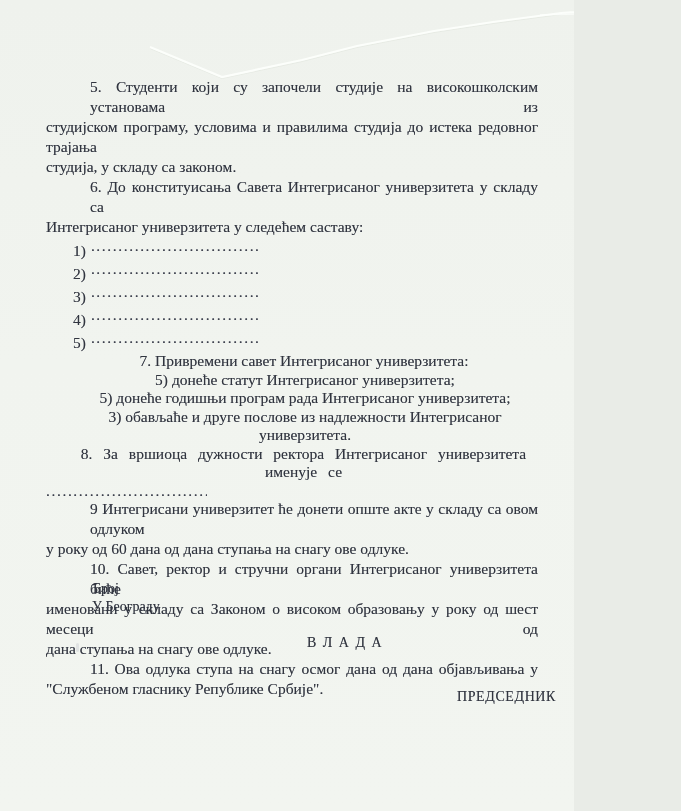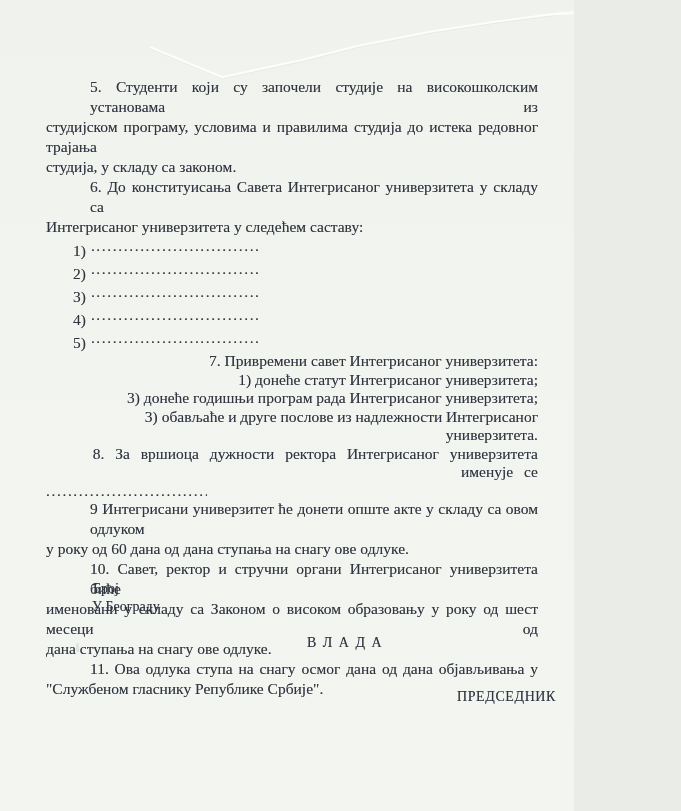--- a/index.html
+++ b/index.html
@@ -33,21 +33,21 @@
     text-align-last: left;
   }
   .para .tline.first {
     padding-left: 44px;
   }
   .listzone {
     margin-left: 24px;
   }
   .listzone .tline {
     line-height: 18.5px;
-    text-align: right;
+    text-align: center;
   }
   .dotitem {
     line-height: 18.5px;
     white-space: nowrap;
     margin-left: 3px;
   }
   .dotitem .num {
     display: inline-block;
     min-width: 14px;
   }
@@ -158,22 +158,22 @@
       <div class="dotitem">
         <span class="num">4)</span>
         <span class="dots">.............................................................................................</span>
       </div>
       <div class="dotitem">
         <span class="num">5)</span>
         <span class="dots">.............................................................................................</span>
       </div>
 
       <div class="tline">7. Привремени савет Интегрисаног универзитета:</div>
-      <div class="tline subitem">1) донеће статут Интегрисаног универзитета;</div>
-      <div class="tline subitem">3) донеће годишњи програм рада Интегрисаног универзитета;</div>
+      <div class="tline subitem">5) донеће статут Интегрисаног универзитета;</div>
+      <div class="tline subitem">5) донеће годишњи програм рада Интегрисаног универзитета;</div>
       <div class="tline subitem">3) обављаће и друге послове из надлежности Интегрисаног универзитета.</div>
       <div class="tline p8line">8. За вршиоца дужности ректора Интегрисаног универзитета именује се</div>
     </div>
 
     <div class="dotline">.............................................................................................</div>
 
     <div class="para">
       <div class="tline first">9 Интегрисани универзитет ће донети опште акте у складу са овом одлуком</div>
       <div class="tline last">у року од 60 дана од дана ступања на снагу ове одлуке.</div>
     </div>

